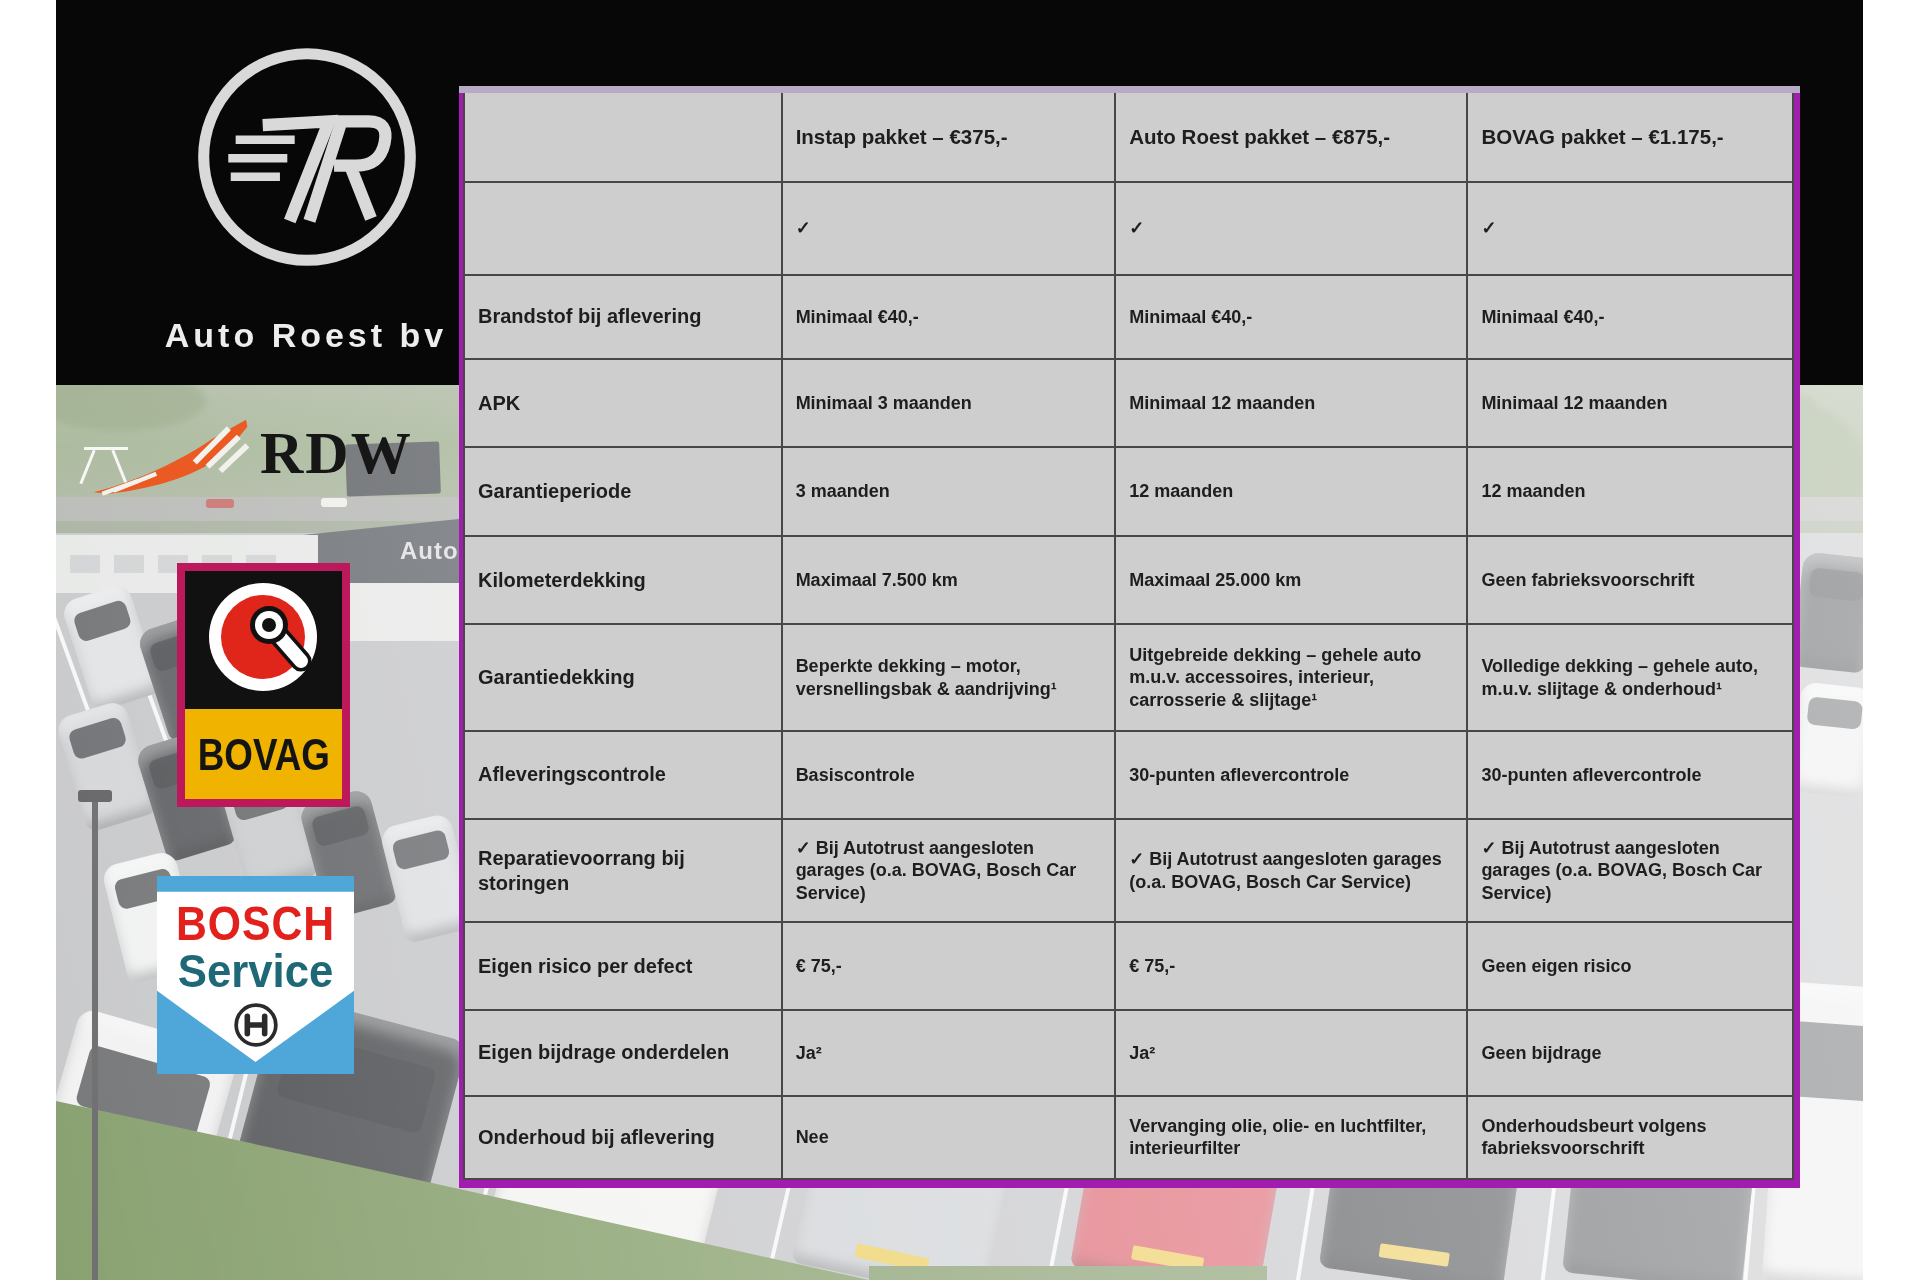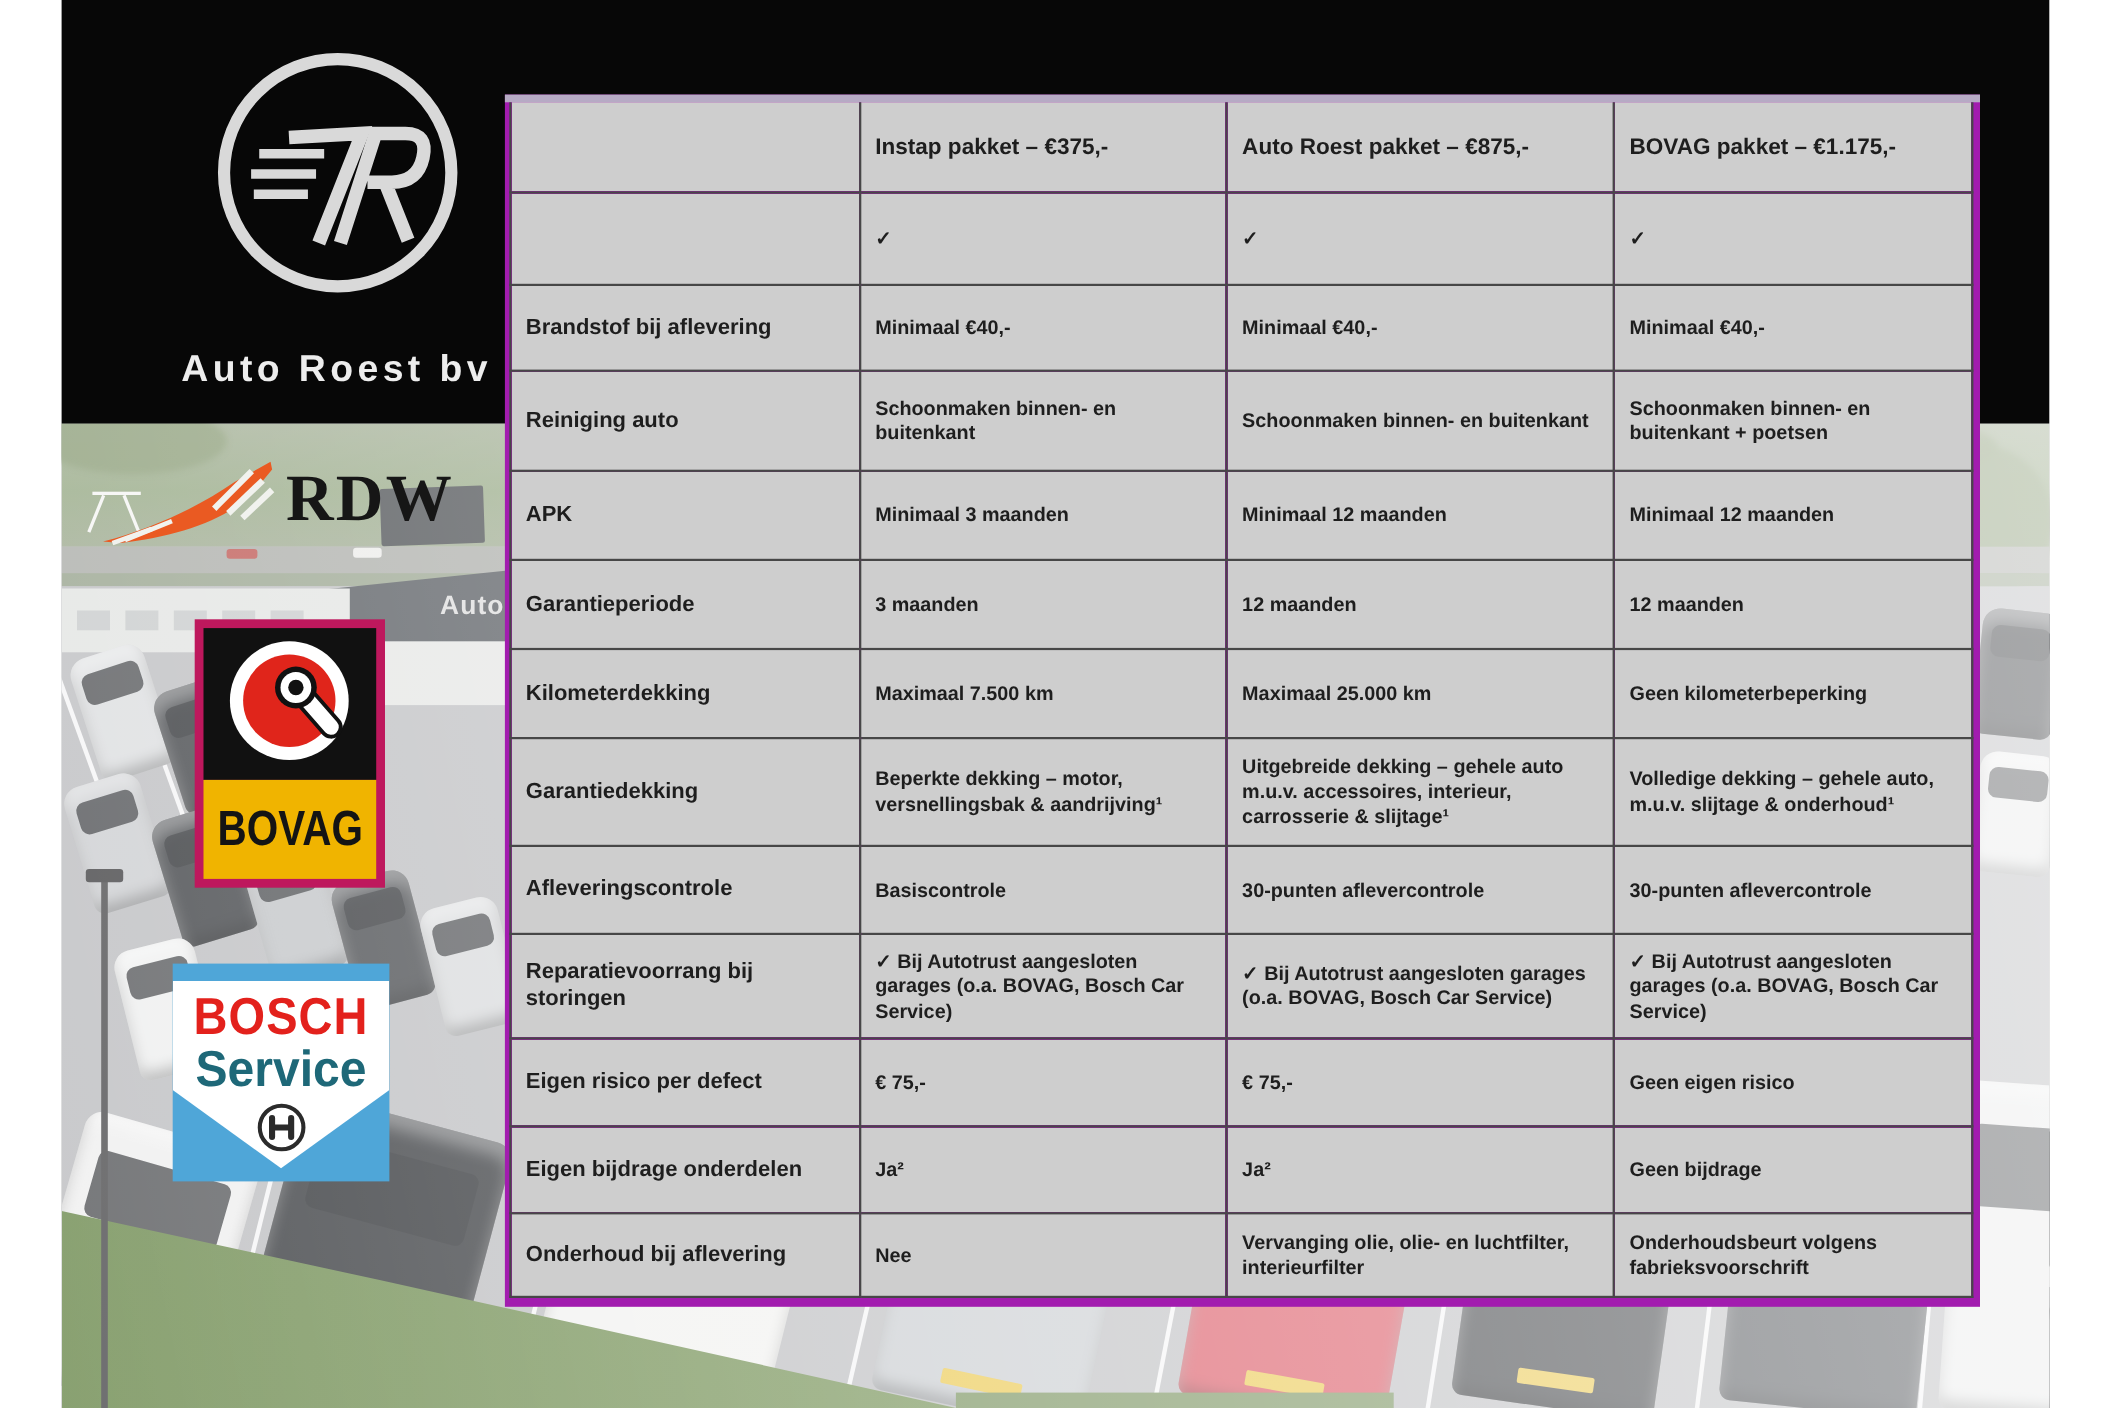--- a/index.html
+++ b/index.html
@@ -259,43 +259,37 @@
         <td>✓</td>
         <td>✓</td>
         <td>✓</td>
       </tr>
       <tr style="height:72px">
         <td class="lbl">Brandstof bij aflevering</td>
         <td>Minimaal €40,-</td>
         <td>Minimaal €40,-</td>
         <td>Minimaal €40,-</td>
       </tr>
-      <tr style="height:85px">
-        <td class="lbl">Reiniging auto</td>
-        <td>Schoonmaken binnen- en buitenkant</td>
-        <td>Schoonmaken binnen- en buitenkant</td>
-        <td>Schoonmaken binnen- en buitenkant + poetsen</td>
-      </tr>
       <tr style="height:75px">
         <td class="lbl">APK</td>
         <td>Minimaal 3 maanden</td>
         <td>Minimaal 12 maanden</td>
         <td>Minimaal 12 maanden</td>
       </tr>
       <tr style="height:76px">
         <td class="lbl">Garantieperiode</td>
         <td>3 maanden</td>
         <td>12 maanden</td>
         <td>12 maanden</td>
       </tr>
       <tr style="height:75px">
         <td class="lbl">Kilometerdekking</td>
         <td>Maximaal 7.500 km</td>
         <td>Maximaal 25.000 km</td>
-        <td>Geen kilometerbeperking</td>
+        <td>Geen fabrieksvoorschrift</td>
       </tr>
       <tr style="height:91px">
         <td class="lbl">Garantiedekking</td>
         <td>Beperkte dekking – motor, versnellingsbak &amp; aandrijving¹</td>
         <td>Uitgebreide dekking – gehele auto m.u.v. accessoires, interieur, carrosserie &amp; slijtage¹</td>
         <td>Volledige dekking – gehele auto, m.u.v. slijtage &amp; onderhoud¹</td>
       </tr>
       <tr style="height:75px">
         <td class="lbl">Afleveringscontrole</td>
         <td>Basiscontrole</td>

